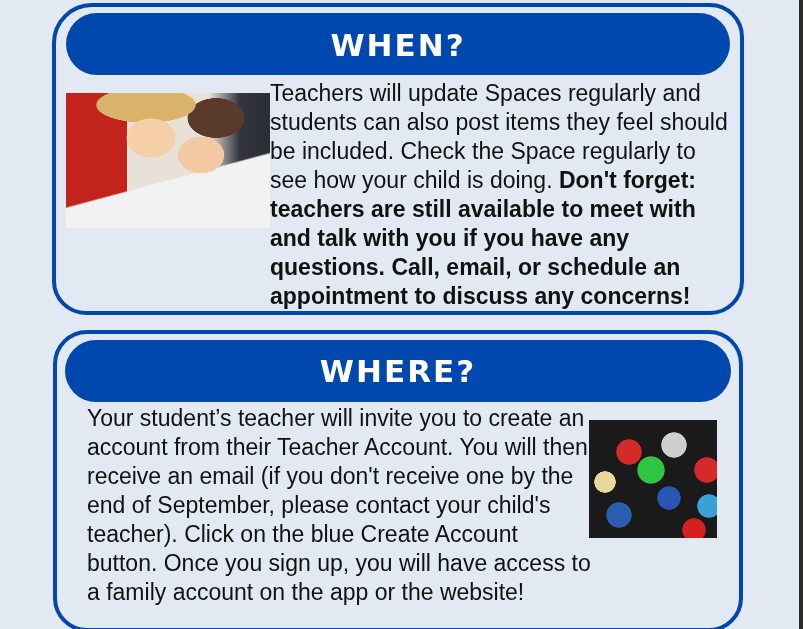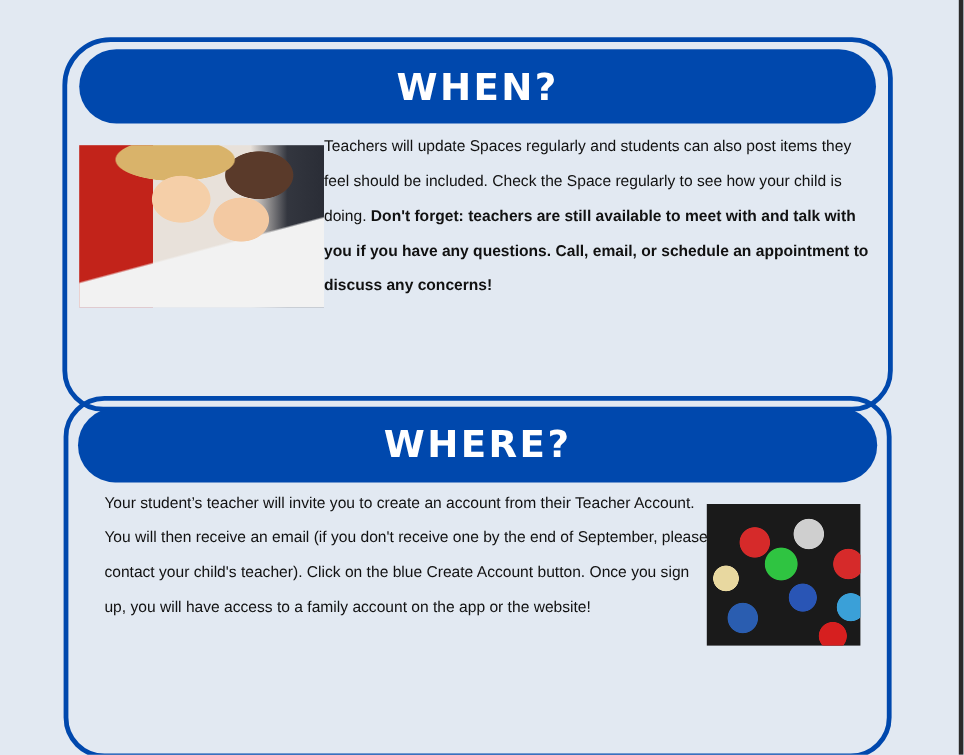--- a/index.html
+++ b/index.html
@@ -1,19 +1,19 @@
 <!DOCTYPE html>
 <html><head>
 <meta charset="utf-8">
 <style>
   html,body{margin:0;padding:0;}
   body{width:803px;height:629px;background:#e2e9f2;position:relative;overflow:hidden;font-family:"Liberation Sans","DejaVu Sans",sans-serif;color:#111;}
   .right-strip{position:absolute;left:799px;top:0;width:4px;height:629px;background:#2a2a2a;}
   .section{position:absolute;border:4px solid #0048ad;border-radius:34px;box-sizing:border-box;}
-  .sec-when{left:52px;top:3px;width:692px;height:312px;border-top-left-radius:40px;margin-top:28px;}
+  .sec-when{left:52px;top:3px;width:692px;height:312px;border-top-left-radius:40px;}
   .sec-where{left:53px;top:330px;width:690px;height:302px;}
   .banner{position:absolute;background:#0048ad;border-radius:34px;color:#fff;text-align:center;font-family:"DejaVu Sans",sans-serif;font-weight:bold;letter-spacing:2px;}
   .sec-when .banner{left:10px;top:6px;width:664px;height:62px;line-height:64px;font-size:31px;}
   .sec-where .banner{left:8px;top:6px;width:666px;height:62px;line-height:62px;font-size:31px;}
   .photo{position:absolute;overflow:hidden;}
   .photo-kids{left:10px;top:86px;width:204px;height:135px;
     background:
       radial-gradient(ellipse 40px 32px at 85px 45px,#f5cfa8 60%,transparent 62%),
       radial-gradient(ellipse 38px 30px at 135px 62px,#f3c9a2 60%,transparent 62%),
       radial-gradient(ellipse 70px 25px at 80px 12px,#d9b36a 70%,transparent 72%),
@@ -24,21 +24,21 @@
     background-image:
       radial-gradient(circle 14px at 62px 50px,#2fc441 95%,transparent 100%),
       radial-gradient(circle 13px at 40px 32px,#d62a2a 95%,transparent 100%),
       radial-gradient(circle 13px at 85px 25px,#cfcfcf 95%,transparent 100%),
       radial-gradient(circle 13px at 30px 95px,#2a5db0 95%,transparent 100%),
       radial-gradient(circle 12px at 80px 78px,#2955b5 95%,transparent 100%),
       radial-gradient(circle 13px at 118px 50px,#d62a2a 95%,transparent 100%),
       radial-gradient(circle 12px at 105px 110px,#d61f1f 95%,transparent 100%),
       radial-gradient(circle 11px at 16px 62px,#e8d8a0 95%,transparent 100%),
       radial-gradient(circle 12px at 120px 86px,#3aa0d8 95%,transparent 100%);}
-  .body-text{position:absolute;font-size:13px;line-height:29px;}
+  .body-text{position:absolute;font-size:23px;line-height:29px;}
   .sec-when .body-text{left:214px;top:72px;width:460px;}
   .sec-where .body-text{left:30px;top:70px;width:505px;}
   .bold{font-weight:bold;}
 </style>
 </head>
 <body>
 
 <div class="right-strip"></div>
 
 <section class="section sec-when">

